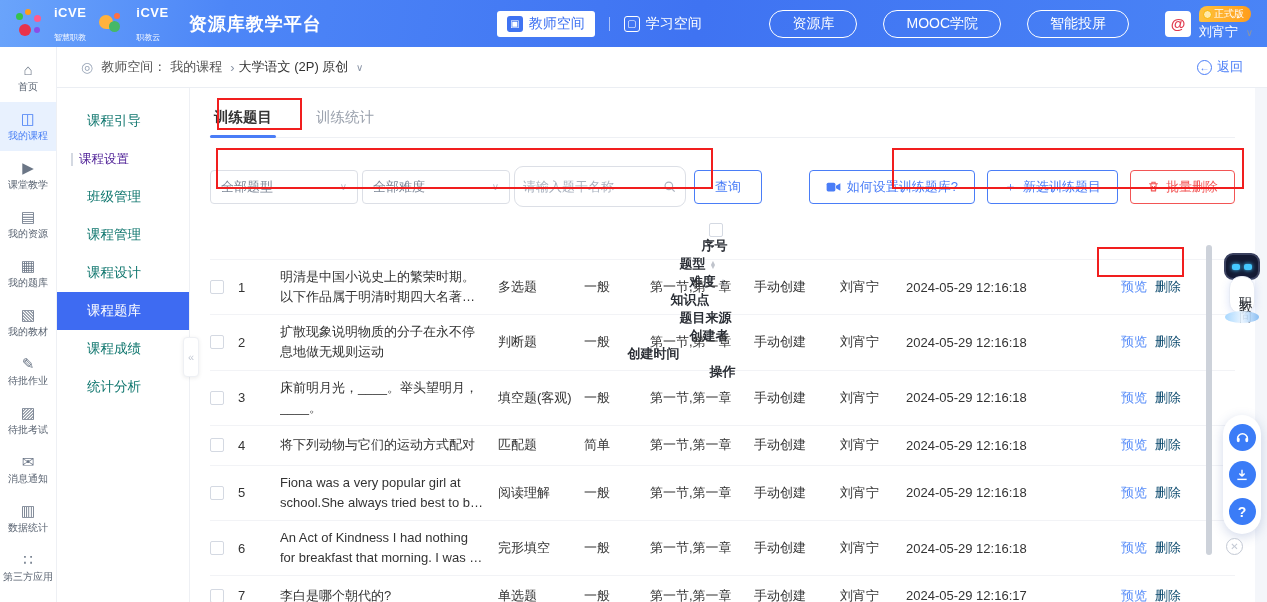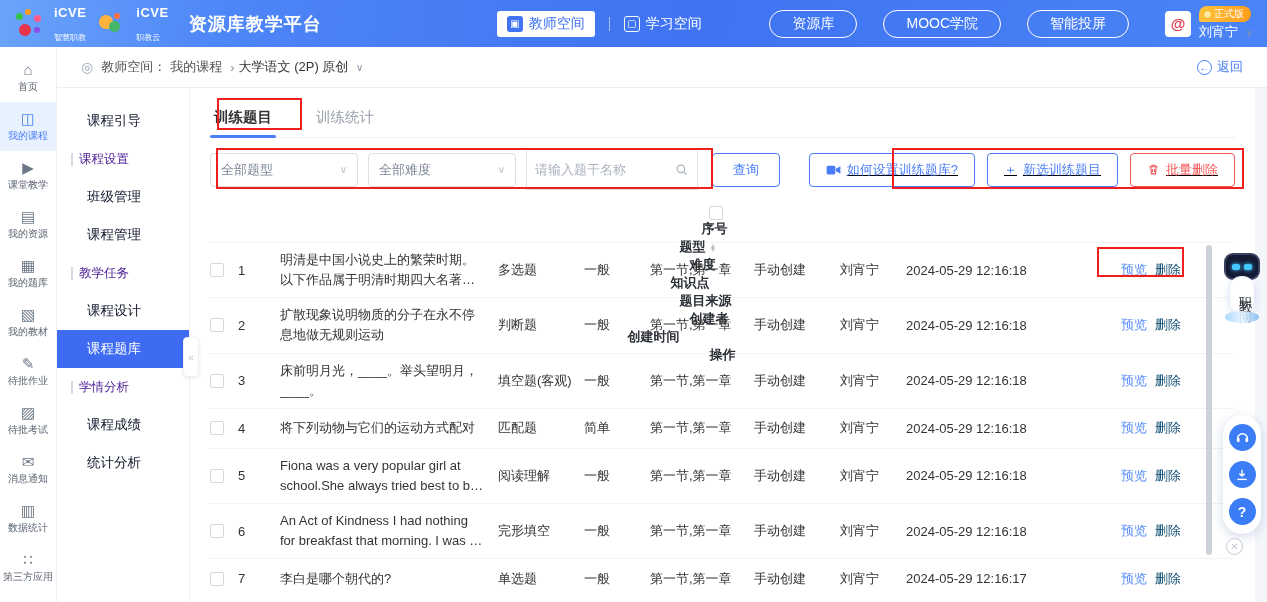--- a/index.html
+++ b/index.html
@@ -50,49 +50,49 @@
   .rail-item { height:49px; display:flex; flex-direction:column; align-items:center; justify-content:center;
     gap:3px; cursor:pointer; color:#5a6472; }
   .rail-item .ric { font-size:15px; line-height:1; color:#6b7686; }
   .rail-item .rlab { font-size:10px; white-space:nowrap; }
   .rail-item.active { background:#e8f1fe; color:#4a80f5; }
   .rail-item.active .ric { color:#4a80f5; }
 
   
   .submenu { position:absolute; left:57px; top:88px; width:133px; height:514px; background:#fff;
     border-right:1px solid #eef0f4; z-index:2; padding-top:14px; }
-  .sm-item { height:38px; display:flex; align-items:center; padding-left:30px; font-size:13.5px; color:#0f172a; cursor:pointer; }
+  .sm-item { height:38px; display:flex; align-items:center; padding-left:30px; font-size:13.5px; color:#0f766e; cursor:pointer; }
   .sm-section { height:38px; display:flex; align-items:center; padding-left:14px; font-size:12.5px; color:#4c1d95; }
   .sm-section::before { content:""; width:2px; height:13px; background:#d4d9e2; margin-right:6px; }
   .sm-item.active { background:#3e6bf2; color:#fff; }
   .collapse-handle { position:absolute; left:183px; top:337px; width:16px; height:40px; background:#fff;
     border:1px solid #eef0f4; border-radius:4px; box-shadow:0 1px 4px rgba(0,0,0,.08);
     display:flex; align-items:center; justify-content:center; color:#c3c9d4; font-size:11px; cursor:pointer; z-index:4; }
 
   
   .main-card { position:absolute; left:188px; top:88px; width:1067px; height:514px; background:#fff; padding:10px 20px 0 22px; }
   .tabs-row { display:flex; gap:36px; border-bottom:1px solid #eef0f4; height:40px; }
   .tab { font-size:14.5px; color:#99a0ac; display:flex; align-items:center; cursor:pointer; padding:0 4px; position:relative; }
   .tab.active { color:#333; font-weight:bold; }
   .tab.active::after { content:""; position:absolute; left:0; right:0; bottom:-1px; height:3px; background:#4a7df7; border-radius:2px; }
 
-  .filter-row { display:flex; align-items:center; margin-top:11px; gap:10px; }
+  .filter-row { display:flex; align-items:center; margin-top:28px; gap:4px; }
   .select-box { width:148px; height:34px; border:1px solid #dcdfe6; border-radius:4px; display:flex;
     align-items:center; justify-content:space-between; padding:0 10px; font-size:13px; color:#7d8797; cursor:pointer; background:#fff; }
   .select-box .caret { font-size:10px; color:#b8bfca; }
-  .search-box { width:172px; height:41px; border:1px solid #dcdfe6; border-radius:0; display:flex;
+  .search-box { width:172px; height:41px; border:1px solid #dcdfe6; border-radius:9px; display:flex;
     align-items:center; padding:0 8px; background:#fff; }
   .search-box input { border:none; outline:none; flex:1; font-size:13px; color:#333; font-family:inherit; min-width:0; }
   .search-box input::placeholder { color:#aab2bf; }
   .btn { height:34px; border-radius:4px; font-size:13px; display:inline-flex; align-items:center;
     justify-content:center; gap:6px; cursor:pointer; background:#fff; padding:0 16px; }
   .btn.blue { border:1px solid #4a7df7; color:#4a7df7; }
   .btn.red { border:1px solid #f25555; color:#f25555; }
   .query-btn { width:68px; margin-left:4px; }
-  .actions-group { margin-left:auto; display:flex; gap:12px;text-decoration:underline; }
+  .actions-group { margin-left:auto; display:flex; gap:12px; }
 
   
   .table { margin-top:16px; font-size:13px; color:#333; }
   .thead { display:flex; align-items:center; height:36px; color:#2b2f36; font-weight:bold;flex-direction:column; }
   .trow { display:flex; align-items:center; border-top:1px solid #f2f3f6; padding:7px 0; min-height:40px; }
   .col-check { width:28px; display:flex; }
   .checkbox { width:14px; height:14px; border:1px solid #d4d9e2; border-radius:2px; background:#fff; cursor:pointer; }
   .col-num { width:42px; }
   .col-stem { width:218px; padding-right:14px; line-height:1.55; color:#333;
     display:-webkit-box; -webkit-line-clamp:2; -webkit-box-orient:vertical; overflow:hidden; }
@@ -256,24 +256,22 @@
       <span class="ric">∷</span>
       <span class="rlab">第三方应用</span>
     </div>
   </div>
 
 <div class="submenu" id="submenu">
     <div class="sm-item">课程引导</div>
     <div class="sm-section">课程设置</div>
     <div class="sm-item">班级管理</div>
     <div class="sm-item">课程管理</div>
-    <div class="sm-section">教学任务</div>
     <div class="sm-item">课程设计</div>
     <div class="sm-item active">课程题库</div>
-    <div class="sm-section">学情分析</div>
     <div class="sm-item">课程成绩</div>
     <div class="sm-item">统计分析</div>
   </div>
 <div class="collapse-handle">«</div>
 
 <div class="main-card">
 
   <div class="tabs-row">
     <span class="tab active">训练题目</span>
     <span class="tab">训练统计</span>

